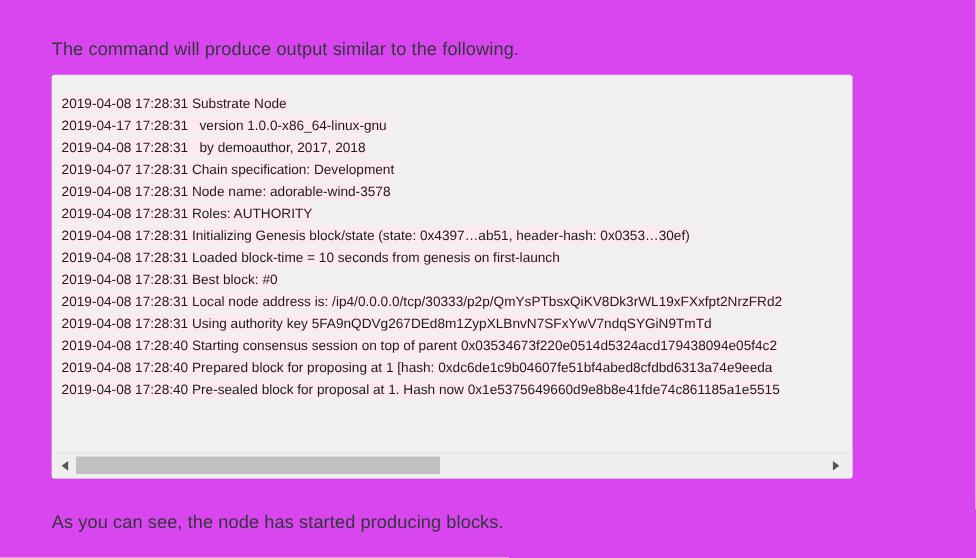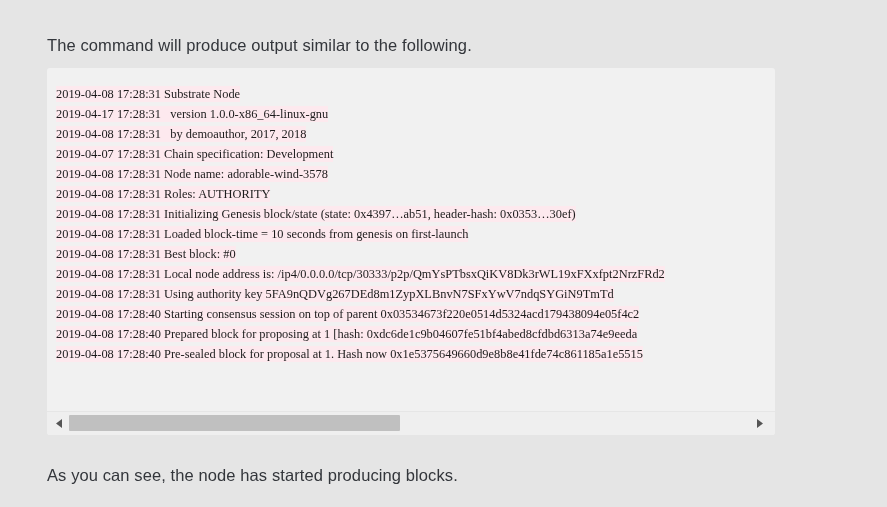--- a/index.html
+++ b/index.html
@@ -12,21 +12,21 @@
     height: 507px;
     overflow: hidden;
     font-family: "Liberation Sans", sans-serif;
     color: #2e3440;
   }
 
   .page {
     position: relative;
     width: 887px;
     height: 507px;
-    background: #e5e5e5;
+    background: #d946ef;
   }
 
   .prose-paragraph {
     position: absolute;
     left: 47px;
     font-size: 16.5px;
     line-height: 22px;
     color: #33363b;
     letter-spacing: 0.1px;
     white-space: nowrap;
@@ -51,21 +51,21 @@
     left: 0;
     top: 0;
     right: 0;
     bottom: 23px;
     overflow: hidden;
     padding: 16px 0 0 9px;
     box-sizing: border-box;
   }
 
   .code-lines {
-    font-family: Liberation Serif, serif;
+    font-family: Liberation Sans, sans-serif;
     font-size: 12.4px;
     line-height: 20px;
     color: #1c1c1c;
     white-space: nowrap;
   }
 
   .code-line {
     height: 20px;
     line-height: 20px;
     white-space: nowrap;

